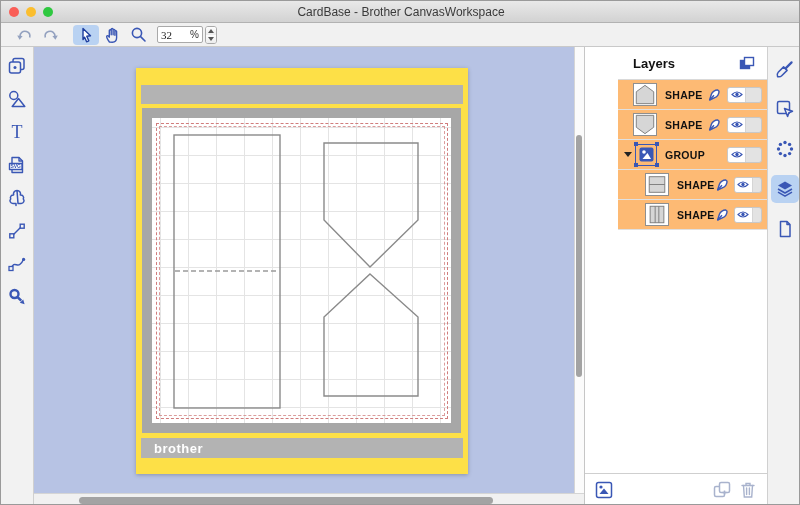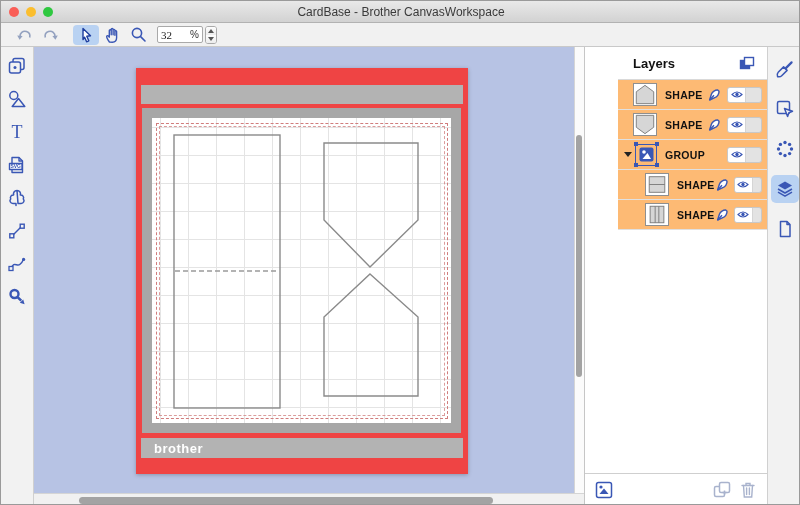--- a/index.html
+++ b/index.html
@@ -45,21 +45,21 @@
   .right-rail{position:absolute;left:766px;top:46px;width:34px;height:459px;background:#f2f2f2;
     border-left:1px solid #d0d0d0;display:flex;flex-direction:column;align-items:center;padding-top:2px;}
   .rail-btn{width:32px;height:33px;border:none;background:transparent;display:flex;
     align-items:center;justify-content:center;color:var(--accent_blue);position:relative;}
   .right-rail .rail-btn{height:40px;}
   .rail-btn .bg{position:absolute;width:28px;height:28px;border-radius:5px;background:var(--active_bg);}
   .rail-btn svg{position:relative;}
   
   .canvas-area{position:absolute;left:33px;top:46px;width:550px;height:459px;}
   .viewport{position:absolute;left:0;top:0;width:540px;height:446px;background:var(--canvas_bg);overflow:hidden;}
-  .page{position:absolute;left:102px;top:21px;width:332px;height:406px;background:#ef4444;
+  .page{position:absolute;left:102px;top:21px;width:332px;height:406px;background:#fde047;
     box-shadow:0 1px 4px rgba(0,0,0,.25);}
   .top-band{position:absolute;left:5px;top:17px;width:322px;height:19px;background:var(--band_gray);}
   .mat{position:absolute;left:6px;top:40px;width:319px;height:325px;background:#fff;
     border:10px solid var(--mat_gray);}
   .work{position:absolute;left:0;top:0;width:299px;height:305px;background:#fff;
     background-image:linear-gradient(#e4e4e4 1px,transparent 1px),
                      linear-gradient(90deg,#e4e4e4 1px,transparent 1px);
     background-size:28px 28px;background-position:8px 9px;}
   .cut-outer{position:absolute;left:4px;top:5px;right:3px;bottom:4px;
     border:1px dashed var(--cut_line_red);}

